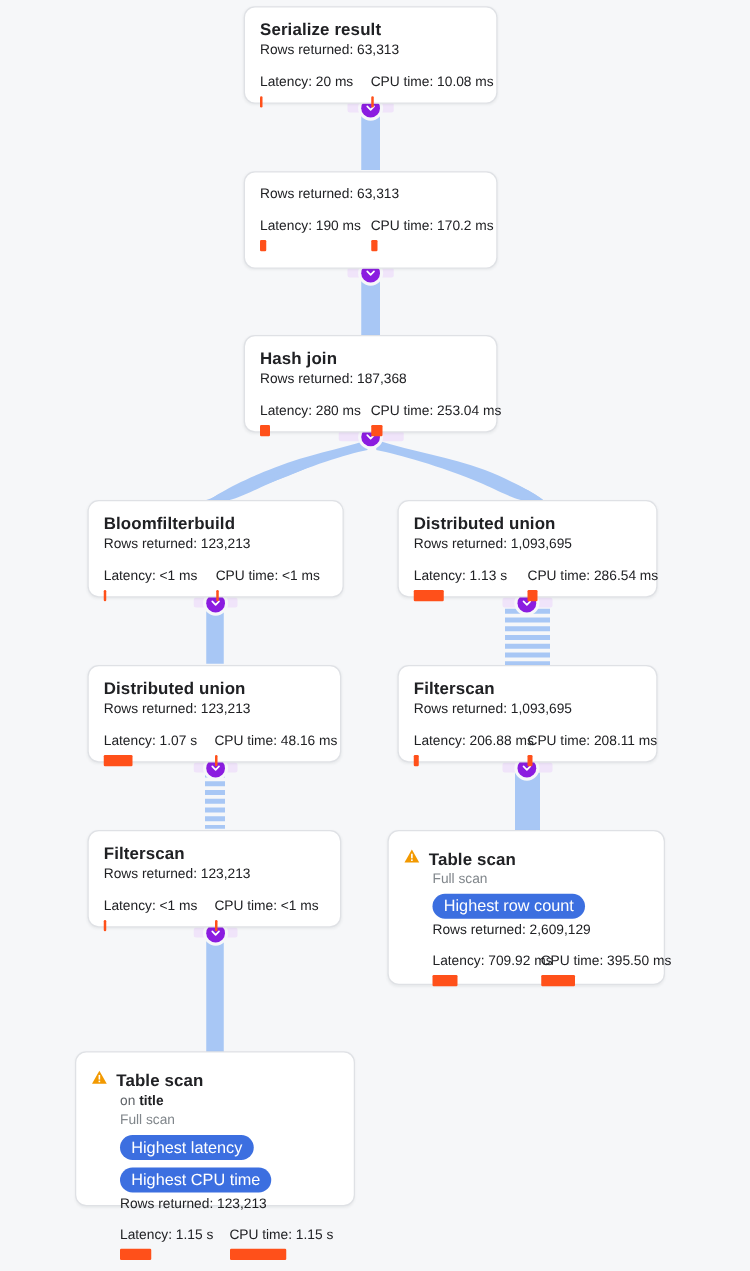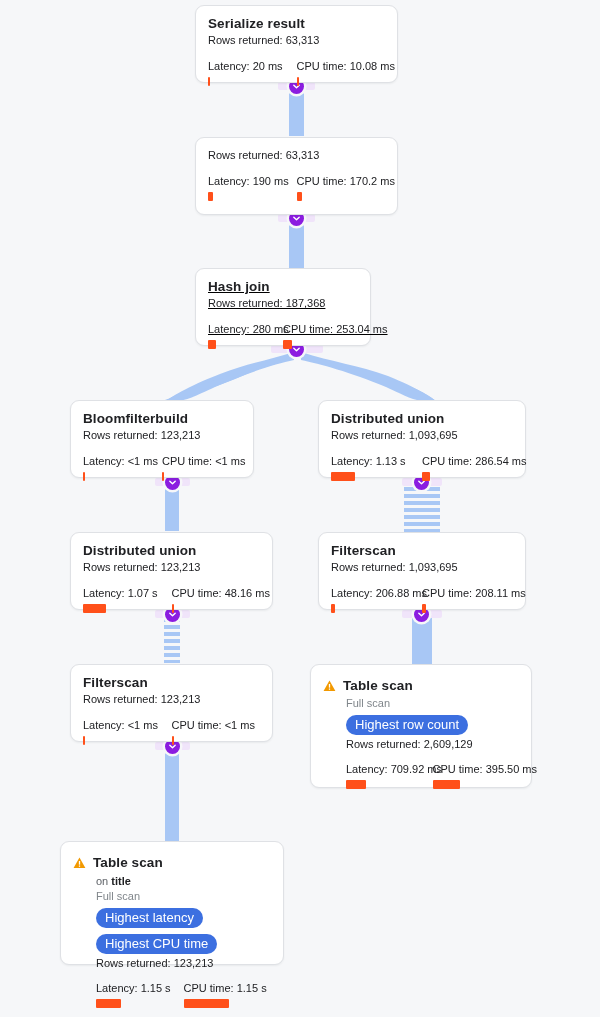--- a/index.html
+++ b/index.html
@@ -33,21 +33,21 @@
     position: absolute;
     box-sizing: border-box;
     background: #ffffff;
     border: 1px solid #dfe1e5;
     border-radius: 9px;
     padding: 9px 12px 11px 12px;
     box-shadow: 0 1px 2px rgba(60,64,67,0.07);
   }
   .node-head {
     display: flex;
-    align-items: center;
+    align-items: flex-end;
     gap: 7px;
   }
   .warn-icon {
     flex: 0 0 auto;
     margin-top: 3px;
   }
   .node-title {
     font-size: 13.5px;
     font-weight: bold;
     color: #202124;
@@ -291,38 +291,38 @@
         <div class="metric-label">Latency: 190 ms</div>
         <div class="metric-bar" style="width:5px;"></div>
       </div>
       <div class="metric">
         <div class="metric-label">CPU time: 170.2 ms</div>
         <div class="metric-bar" style="width:5px;"></div>
       </div>
     </div>
   </div>
 
-  <div class="node-card" style="left:195px; top:268px; width:176px; height:78px;text-decoration:underline;">
+  <div class="node-card" style="left:195px; top:268px; width:203px; height:78px;">
     <div class="node-head">
       <div class="node-title">Hash join</div>
     </div>
     <div class="rows-line">Rows returned: 187,368</div>
     <div class="metrics">
       <div class="metric">
         <div class="metric-label">Latency: 280 ms</div>
         <div class="metric-bar" style="width:8px;"></div>
       </div>
       <div class="metric">
         <div class="metric-label">CPU time: 253.04 ms</div>
         <div class="metric-bar" style="width:9px;"></div>
       </div>
     </div>
   </div>
 
-  <div class="node-card" style="left:70px; top:400px; width:184px; height:78px;">
+  <div class="node-card" style="left:70px; top:400px; width:205px; height:78px;">
     <div class="node-head">
       <div class="node-title">Bloomfilterbuild</div>
     </div>
     <div class="rows-line">Rows returned: 123,213</div>
     <div class="metrics">
       <div class="metric">
         <div class="metric-label">Latency: &lt;1 ms</div>
         <div class="metric-bar" style="width:2px;"></div>
       </div>
       <div class="metric">

